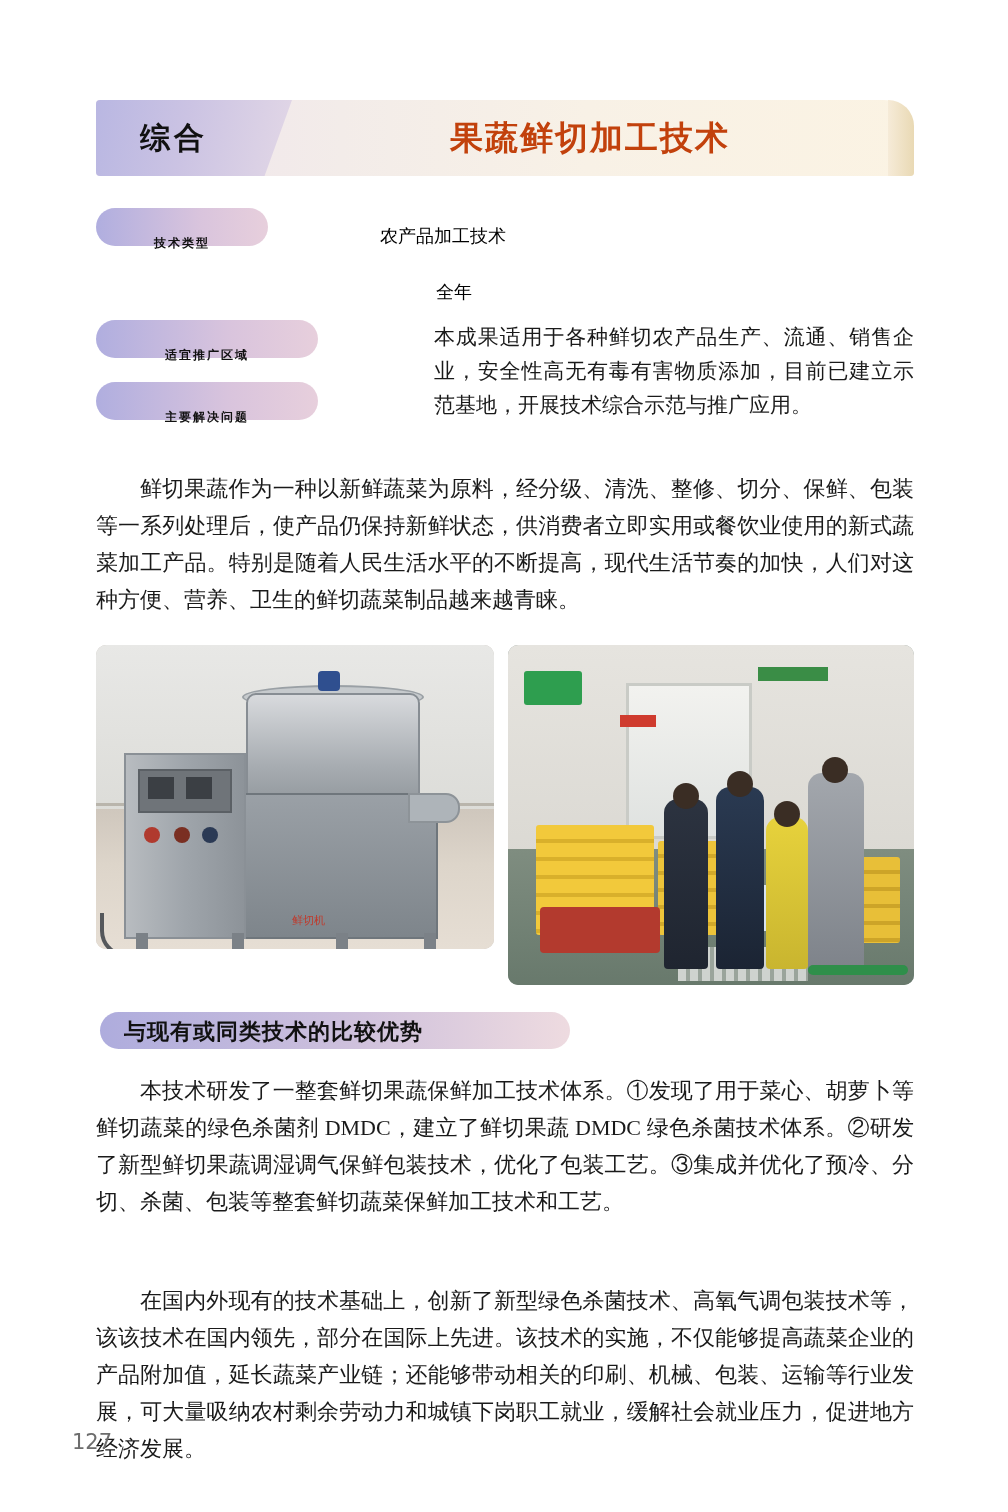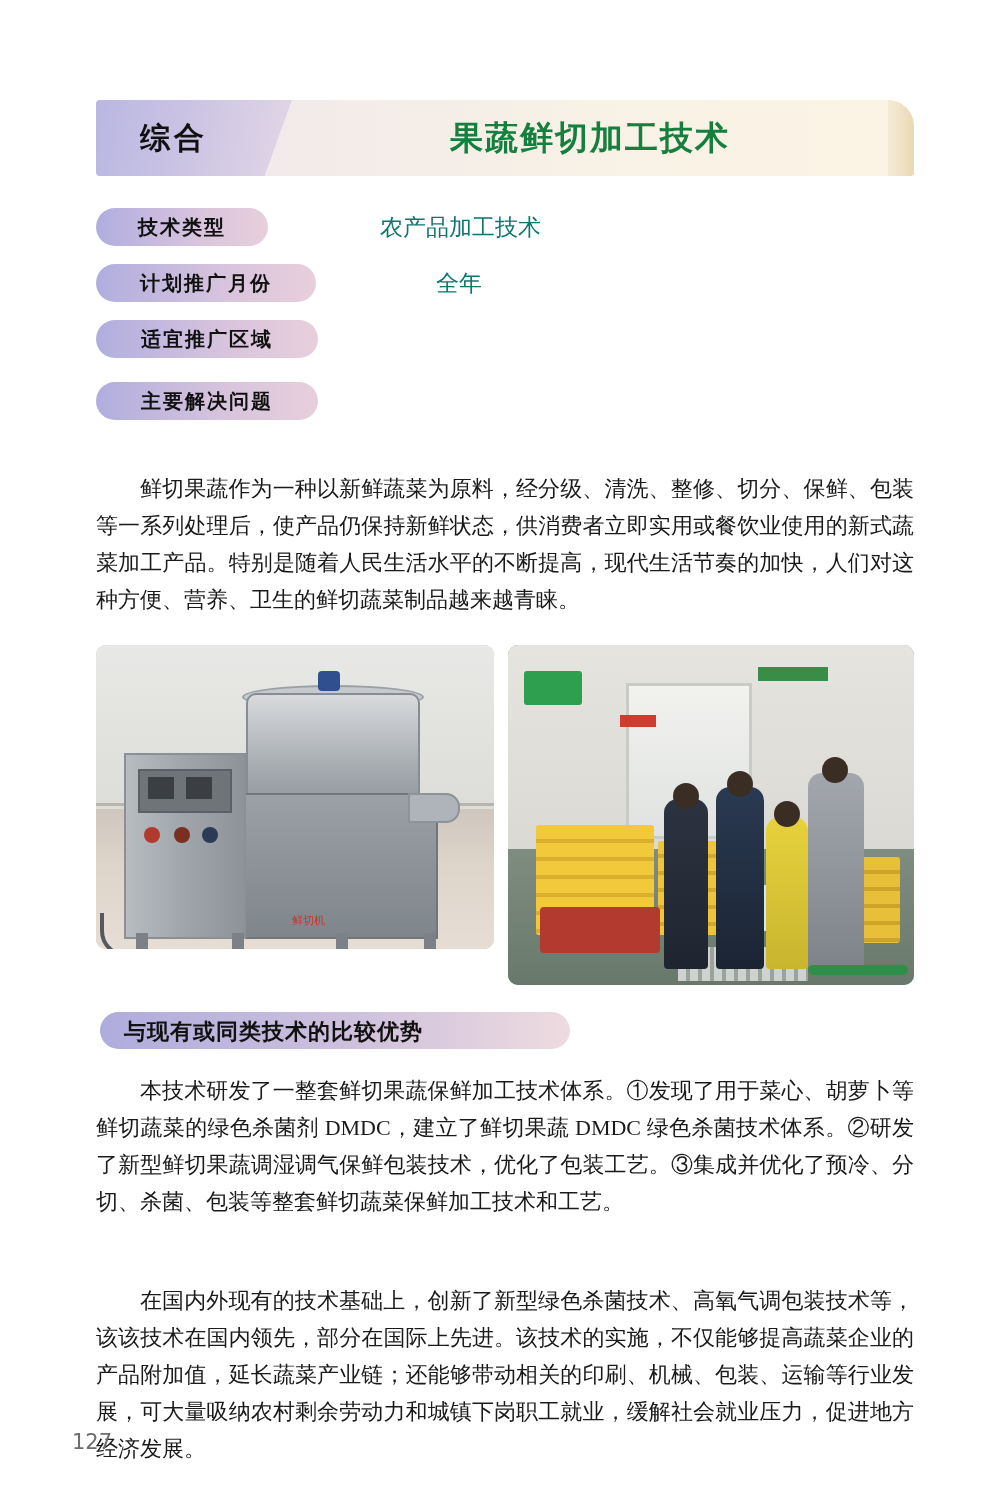--- a/index.html
+++ b/index.html
@@ -64,21 +64,21 @@
     position: absolute;
     left: 210px;
     right: 40px;
     top: 50%;
     transform: translateY(-50%);
     text-align: center;
     font-family: "DejaVu Sans", sans-serif;
     font-weight: bold;
     font-size: 33px;
     letter-spacing: 2px;
-    color: #15803d;
+    color: #c2410c;
   }
 
   
   .meta {
     position: absolute;
     left: 96px;
     top: 208px;
     width: 818px;
   }
   .meta-row {
@@ -89,36 +89,36 @@
   .pill {
     position: absolute;
     left: 0;
     top: 0;
     height: 38px;
     line-height: 38px;
     border-radius: 19px;
     color: #111;
     font-family: "DejaVu Sans", sans-serif;
     font-weight: bold;
-    font-size: 20px;
+    font-size: 12px;
     letter-spacing: 2px;
     text-align: center;
-    padding: 0 16px;
+    padding: 16px 16px;
     box-sizing: border-box;
     background: linear-gradient(90deg, #b0aedf 0%, #d9c4dd 60%, #e7cfdc 100%);
   }
   .pill.w1 { width: 172px; }
   .pill.w2 { width: 220px; }
   .pill.w3 { width: 222px; }
   .meta-value {
     position: absolute;
-    top: 4px;
-    font-size: 23px;
+    top: 12px;
+    font-size: 18px;
     line-height: 32px;
-    color: #0f766e;
+    color: #000000;
   }
   .meta-value.v1 { left: 284px; }
   .meta-value.v2 { left: 340px; }
   .meta-block {
     position: absolute;
     left: 338px;
     top: 0;
     width: 480px;
     font-size: 21px;
     line-height: 34px;
@@ -299,27 +299,27 @@
 </div>
 
 <div class="meta">
 
   <div class="meta-row">
     <div class="pill w1">技术类型</div>
     <div class="meta-value v1">农产品加工技术</div>
   </div>
 
   <div class="meta-row">
-    <div class="pill w2">计划推广月份</div>
     <div class="meta-value v2">全年</div>
   </div>
 
   <div class="meta-row" style="min-height:120px;">
     <div class="pill w3">适宜推广区域</div>
     <div class="pill w3" style="top:62px;">主要解决问题</div>
+    <div class="meta-block">本成果适用于各种鲜切农产品生产、流通、销售企业，安全性高无有毒有害物质添加，目前已建立示范基地，开展技术综合示范与推广应用。</div>
   </div>
 
 </div>
 
 <div class="para indent" id="intro-para">鲜切果蔬作为一种以新鲜蔬菜为原料，经分级、清洗、整修、切分、保鲜、包装等一系列处理后，使产品仍保持新鲜状态，供消费者立即实用或餐饮业使用的新式蔬菜加工产品。特别是随着人民生活水平的不断提高，现代生活节奏的加快，人们对这种方便、营养、卫生的鲜切蔬菜制品越来越青睐。</div>
 
 <div class="photos">
 
   <div class="photo photo-left">
     <div class="pl-wall"></div>

